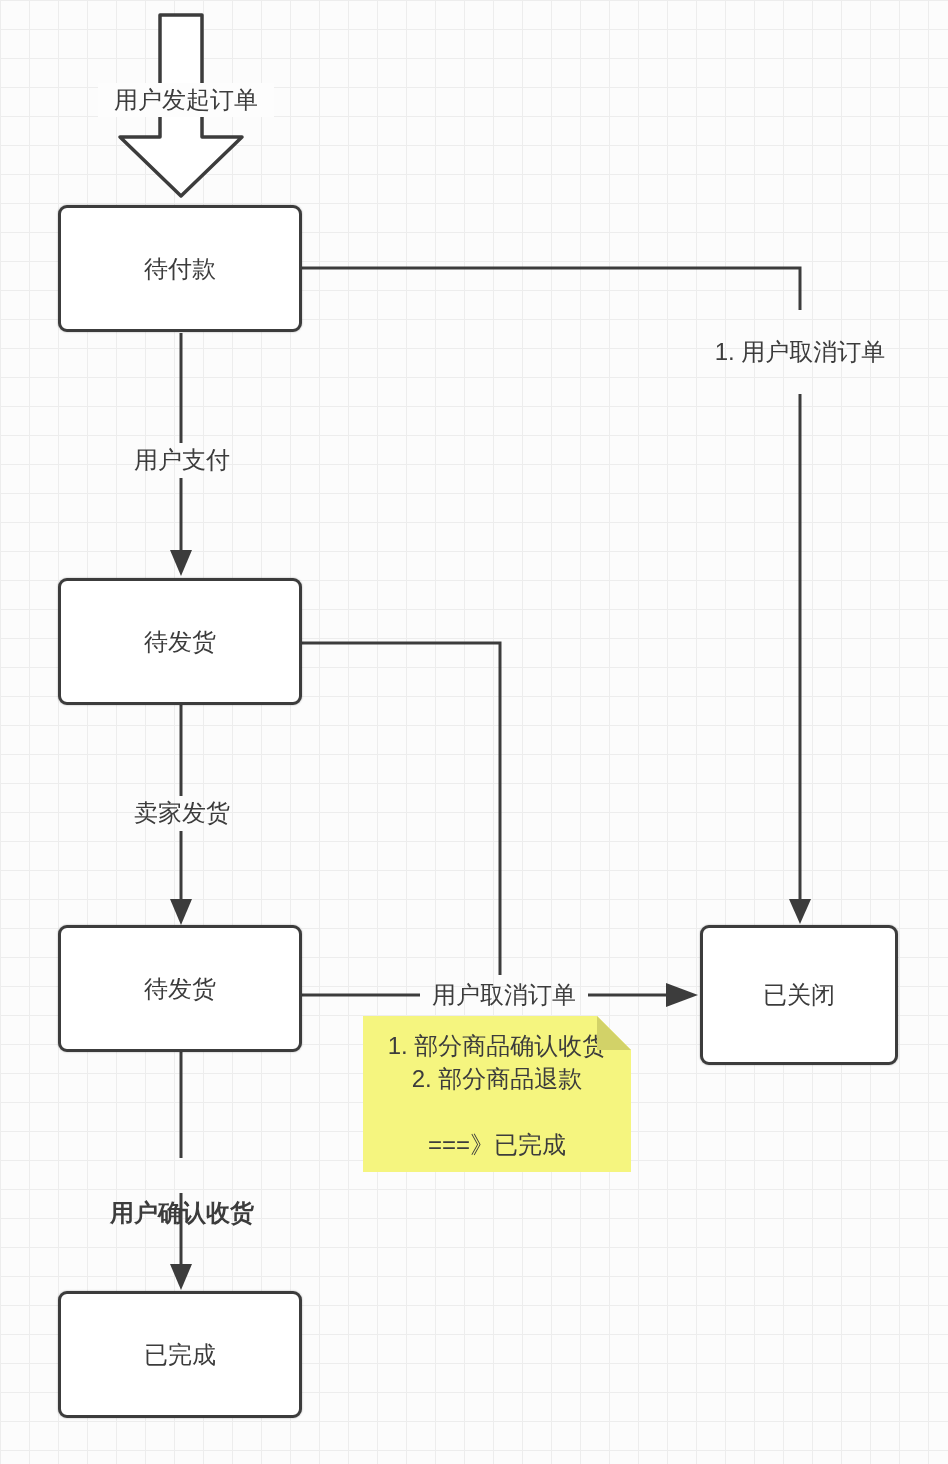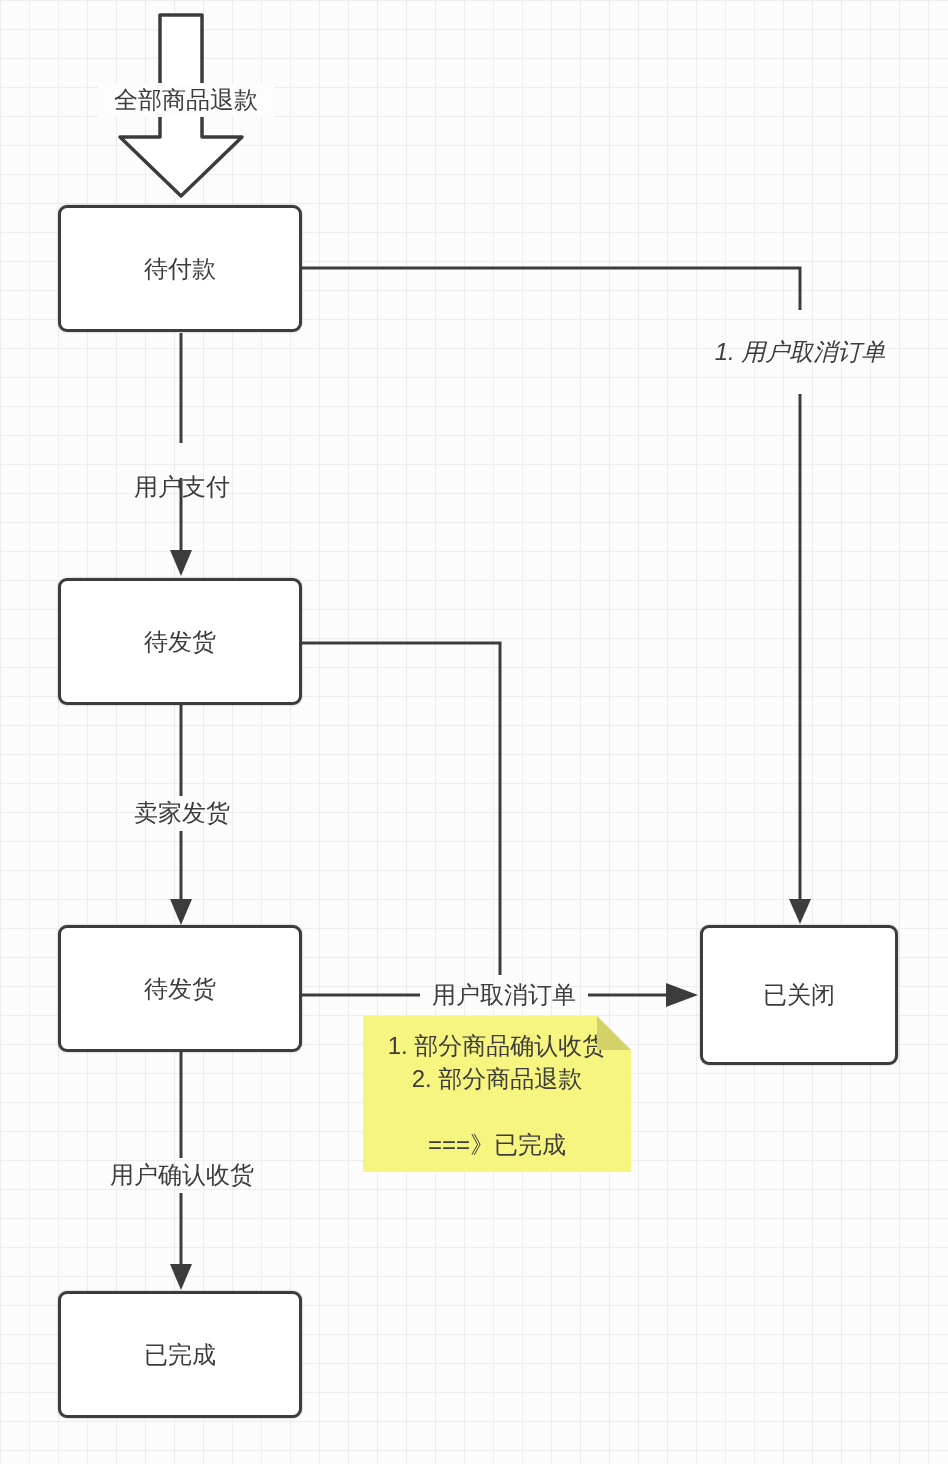--- a/index.html
+++ b/index.html
@@ -30,21 +30,21 @@
     font-size:24px;color:#3c3c3c;
     box-sizing:border-box;
   }
   .edge-label{
     position:absolute;
     display:flex;align-items:center;justify-content:center;
     font-size:24px;line-height:34px;color:#3c3c3c;
     text-align:center;white-space:nowrap;
   }
   .edge-label.halo{background:#fdfdfd;}
-  .edge-label.two-line{flex-direction:row;font-style:italic;}
+  .edge-label.two-line{flex-direction:row;}
   .note{
     position:absolute;
     background:#f5f57f;
     clip-path:polygon(0 0, calc(100% - 34px) 0, 100% 34px, 100% 100%, 0 100%);
     box-sizing:border-box;
     text-align:center;
     font-size:24px;line-height:33px;color:#3c3c3c;
     padding-top:13px;
   }
   .note-fold{
@@ -89,21 +89,21 @@
 
     <polyline points="302,643 500,643 500,975" stroke="#3c3c3c" stroke-width="3" fill="none"></polyline>
 
     <g stroke="#3c3c3c" stroke-width="3" fill="none">
       <line x1="302" y1="995" x2="420" y2="995"></line>
       <line x1="588" y1="995" x2="668" y2="995"></line>
     </g>
     <polygon points="666,983 666,1007 698,995" fill="#3c3c3c"></polygon>
   </svg>
 
-  <div class="edge-label halo" style="left:98px;top:83px;width:176px;height:34px;">全部商品退款</div>
+  <div class="edge-label halo" style="left:98px;top:83px;width:176px;height:34px;">用户发起订单</div>
 
   <div class="node" style="left:58px;top:205px;width:244px;height:127px;justify-content:center;">
     <span>待付款</span>
   </div>
 
   <div class="node" style="left:58px;top:578px;width:244px;height:127px;">
     <span>待发货</span>
   </div>
 
   <div class="node" style="left:58px;top:925px;width:244px;height:127px;">
@@ -111,25 +111,25 @@
   </div>
 
   <div class="node" style="left:58px;top:1291px;width:244px;height:127px;align-items:center;">
     <span>已完成</span>
   </div>
 
   <div class="node" style="left:700px;top:925px;width:198px;height:140px;text-align:right;">
     <span>已关闭</span>
   </div>
 
-  <div class="edge-label" style="left:124px;top:443px;width:116px;height:34px;margin-top:27px;">用户支付</div>
+  <div class="edge-label" style="left:124px;top:443px;width:116px;height:34px;">用户支付</div>
 
   <div class="edge-label" style="left:124px;top:796px;width:116px;height:34px;">卖家发货</div>
 
-  <div class="edge-label" style="left:100px;top:1158px;width:164px;height:34px;">用户确认收货</div>
+  <div class="edge-label" style="left:100px;top:1196px;width:164px;height:34px;font-weight:bold;">用户确认收货</div>
 
   <div class="edge-label two-line" style="left:676px;top:312px;width:248px;height:80px;">
     <div>1. 用户取消订单</div>
   </div>
 
   <div class="edge-label" style="left:420px;top:979px;width:168px;height:32px;">用户取消订单</div>
 
   <div class="note" style="left:363px;top:1016px;width:268px;height:156px;">
     <div class="note-fold"></div>
     <div class="note-line">1. 部分商品确认收货</div>

